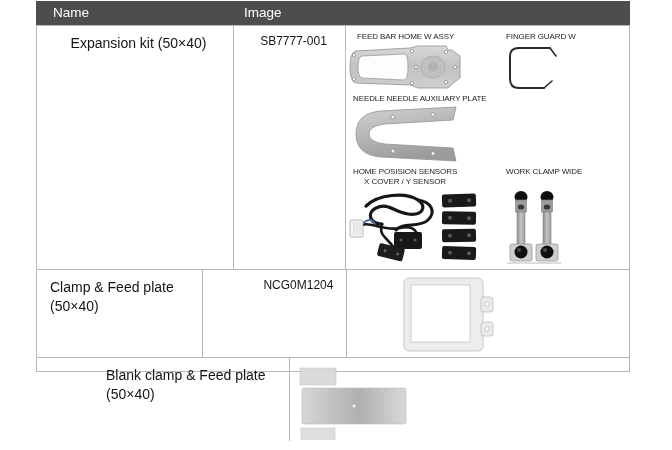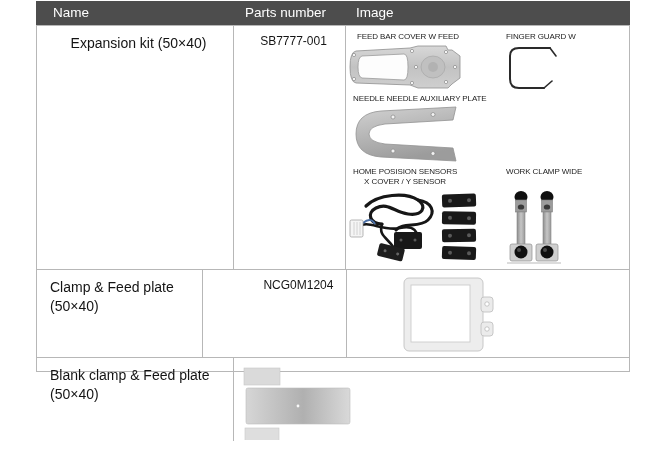--- a/index.html
+++ b/index.html
@@ -15,56 +15,55 @@
     margin:-1px -1px 0 -1px; width:594px; }
   .th { overflow:hidden; white-space:nowrap; }
   .th-name  { width:198px; padding-left:17px; }
   .th-parts { width:112px; padding-left:11px; }
   .th-image { width:284px; padding-left:10px; }
 
   .trow { display:flex; border-top:1px solid var(--border,#b7b7b7); }
   .trow:first-of-type { border-top:none; }
   .row1 { height:244px;text-align:center; }
   .row2 { height:88px;gap:48px; }
-  .row3 { height:84px; }
+  .row3 { height:84px;justify-content:center; }
 
   .cell { position:relative; }
   .cell-name  { width:197px; border-right:1px solid var(--border,#b7b7b7);
     padding:8px 6px 0 13px; font-size:14px; line-height:19px; color:#141414; }
   .cell-parts { width:112px; border-right:1px solid var(--border,#b7b7b7);
     padding:8px 4px 0 12px; font-size:12px; color:#141414; }
   .cell-image { width:283px; position:relative; }
 
   .img-label { position:absolute; font-size:8px; letter-spacing:-0.1px;
     line-height:10px; color:#1c1c1c; white-space:nowrap; }
   .part-svg { position:absolute; }
 </style>
 </head>
 <body>
 
 <div class="canvas">
   <div class="table">
 
     <div class="thead">
       <div class="th th-name">Name</div>
-      <div class="th th-parts">Parts number</div>
       <div class="th th-image">Image</div>
     </div>
 
     <div class="trow row1">
       <div class="cell cell-name">
         <div>Expansion kit (50×40)</div>
         <div></div>
       </div>
       <div class="cell cell-parts">
         <div>SB7777-001</div>
       </div>
       <div class="cell cell-image">
 
-        <div class="img-label" style="left:11px; top:6px">FEED BAR COVER W FEED</div>
+        <div class="img-label" style="left:11px; top:6px">FEED BAR HOME W ASSY</div>
         <svg class="part-svg" style="left:2px; top:18px" width="114" height="46" viewBox="0 0 114 46">
           <defs>
             <linearGradient id="gfb" x1="0" y1="0" x2="0" y2="1">
               <stop offset="0" stop-color="#d8d8d8"></stop>
                 <stop offset="0.5" stop-color="#c2c2c2"></stop>
                 <stop offset="1" stop-color="#cfcfcf"></stop>
             </linearGradient>
           </defs>
           <path d="M8,7 L62,4 L70,2 L98,2 L100,6 L104,6 L112,12 L112,34 L104,40 L100,44 L70,44 L62,41 L8,39 Q2,38 2,23 Q2,8 8,7 Z" fill="url(#gfb)" stroke="#8f8f8f" stroke-width="0.8"></path>
           <path d="M14,12 L56,10 Q60,10 60,23 Q60,36 56,36 L14,34 Q10,33 10,23 Q10,13 14,12 Z" fill="#fdfdfd" stroke="#9a9a9a" stroke-width="0.8"></path>

